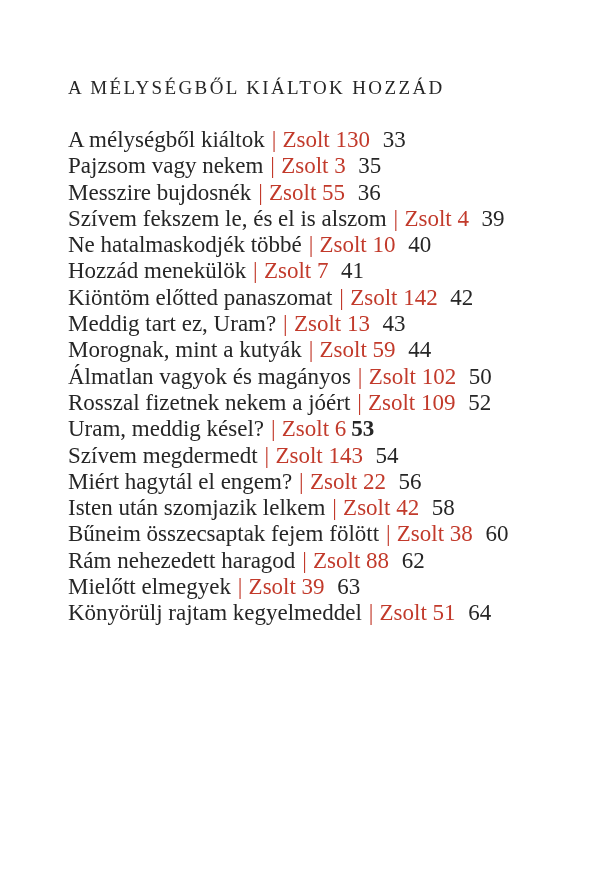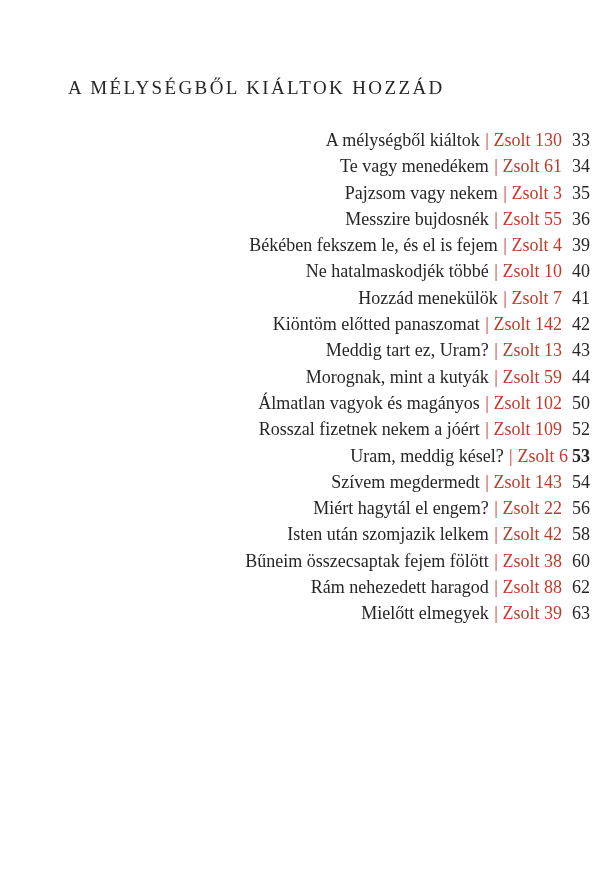--- a/index.html
+++ b/index.html
@@ -31,24 +31,23 @@
     white-space:nowrap;
     color:var(--text);
   }
   .toc{
     position:absolute;
     left:68px;top:127px;right:10px;
     margin:0;padding:0;
     list-style:none;
   }
   .toc li{
-    font-size:18px;
+    font-size:23px;
     line-height:26.3px;
     white-space:nowrap;
-    text-align:right;
   }
   .entry-sep{
     color:var(--accent);
     padding:0 0.27em 0 0.30em;
   }
   .entry-ref{
     color:var(--accent);
   }
   .entry-pg{
     margin-left:0.55em;
@@ -58,32 +57,32 @@
     font-weight:bold;
   }
 </style>
 </head>
 <body>
 
 <div class="page">
   <h1 class="title">A MÉLYSÉGBŐL KIÁLTOK HOZZÁD</h1>
   <ul class="toc">
       <li><span class="entry-title">A mélységből kiáltok</span><span class="entry-sep">|</span><span class="entry-ref">Zsolt 130</span><span class="entry-pg">33</span></li>
-      <li><span class="entry-title">Te vagy menedékem</span><span class="entry-sep">|</span><span class="entry-ref">Zsolt 61</span><span class="entry-pg">34</span></li>
       <li><span class="entry-title">Pajzsom vagy nekem</span><span class="entry-sep">|</span><span class="entry-ref">Zsolt 3</span><span class="entry-pg">35</span></li>
       <li><span class="entry-title">Messzire bujdosnék</span><span class="entry-sep">|</span><span class="entry-ref">Zsolt 55</span><span class="entry-pg">36</span></li>
-      <li><span class="entry-title">Békében fekszem le, és el is fejem</span><span class="entry-sep">|</span><span class="entry-ref">Zsolt 4</span><span class="entry-pg">39</span></li>
+      <li><span class="entry-title">Szívem fekszem le, és el is alszom</span><span class="entry-sep">|</span><span class="entry-ref">Zsolt 4</span><span class="entry-pg">39</span></li>
       <li><span class="entry-title">Ne hatalmaskodjék többé</span><span class="entry-sep">|</span><span class="entry-ref">Zsolt 10</span><span class="entry-pg">40</span></li>
       <li><span class="entry-title">Hozzád menekülök</span><span class="entry-sep">|</span><span class="entry-ref">Zsolt 7</span><span class="entry-pg">41</span></li>
       <li><span class="entry-title">Kiöntöm előtted panaszomat</span><span class="entry-sep">|</span><span class="entry-ref">Zsolt 142</span><span class="entry-pg">42</span></li>
       <li><span class="entry-title">Meddig tart ez, Uram?</span><span class="entry-sep">|</span><span class="entry-ref">Zsolt 13</span><span class="entry-pg">43</span></li>
       <li><span class="entry-title">Morognak, mint a kutyák</span><span class="entry-sep">|</span><span class="entry-ref">Zsolt 59</span><span class="entry-pg">44</span></li>
       <li><span class="entry-title">Álmatlan vagyok és magányos</span><span class="entry-sep">|</span><span class="entry-ref">Zsolt 102</span><span class="entry-pg">50</span></li>
       <li><span class="entry-title">Rosszal fizetnek nekem a jóért</span><span class="entry-sep">|</span><span class="entry-ref">Zsolt 109</span><span class="entry-pg">52</span></li>
       <li class="tight"><span class="entry-title">Uram, meddig késel?</span><span class="entry-sep">|</span><span class="entry-ref">Zsolt 6</span><span class="entry-pg">53</span></li>
       <li><span class="entry-title">Szívem megdermedt</span><span class="entry-sep">|</span><span class="entry-ref">Zsolt 143</span><span class="entry-pg">54</span></li>
       <li><span class="entry-title">Miért hagytál el engem?</span><span class="entry-sep">|</span><span class="entry-ref">Zsolt 22</span><span class="entry-pg">56</span></li>
       <li><span class="entry-title">Isten után szomjazik lelkem</span><span class="entry-sep">|</span><span class="entry-ref">Zsolt 42</span><span class="entry-pg">58</span></li>
       <li><span class="entry-title">Bűneim összecsaptak fejem fölött</span><span class="entry-sep">|</span><span class="entry-ref">Zsolt 38</span><span class="entry-pg">60</span></li>
       <li><span class="entry-title">Rám nehezedett haragod</span><span class="entry-sep">|</span><span class="entry-ref">Zsolt 88</span><span class="entry-pg">62</span></li>
       <li><span class="entry-title">Mielőtt elmegyek</span><span class="entry-sep">|</span><span class="entry-ref">Zsolt 39</span><span class="entry-pg">63</span></li>
+      <li><span class="entry-title">Könyörülj rajtam kegyelmeddel</span><span class="entry-sep">|</span><span class="entry-ref">Zsolt 51</span><span class="entry-pg">64</span></li>
     </ul>
 </div>
 
 </body></html>

